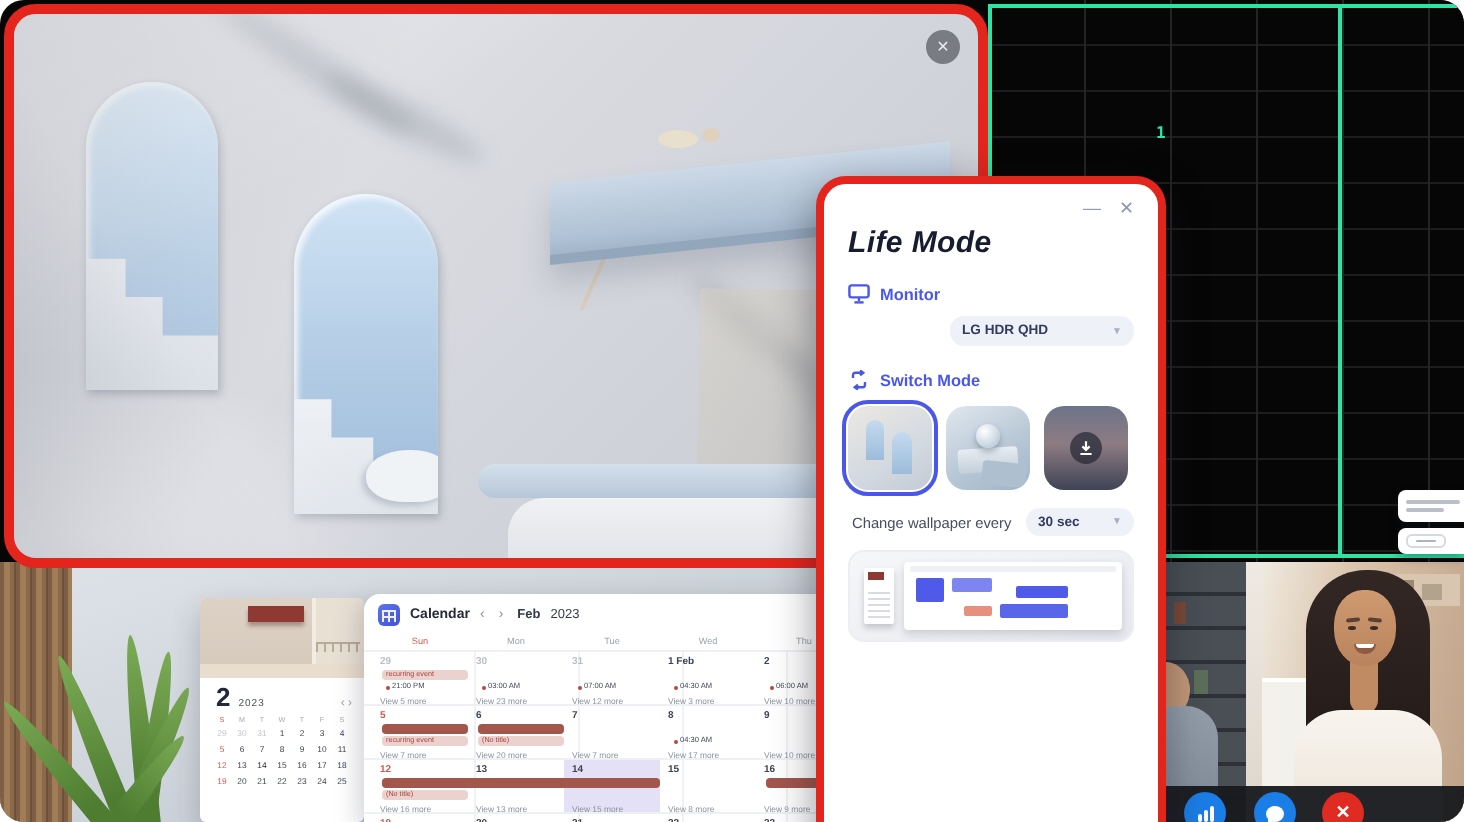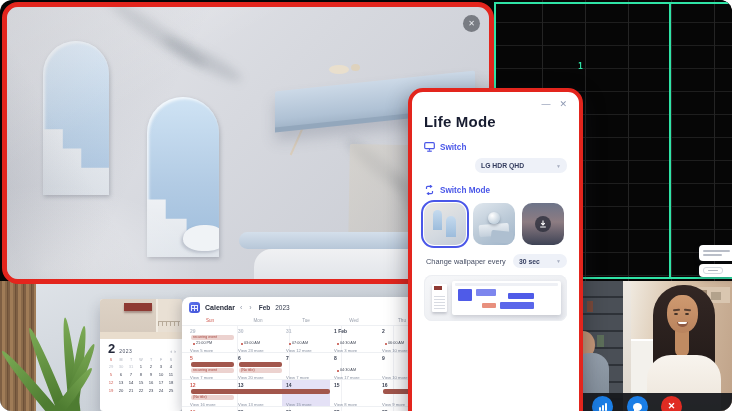--- a/index.html
+++ b/index.html
@@ -102,21 +102,21 @@
   .cal-bar.pink{background:#ecd2cf;color:#a4423a;}
   .cal-bullet{position:absolute;top:0;height:5px;font-size:3.8px;color:#454b59;line-height:5px;display:flex;align-items:center;gap:1px;}
   .cal-bullet i{width:2px;height:2px;border-radius:50%;background:#c0443a;display:inline-block;}
   .cal-more{position:relative;display:grid;grid-template-columns:repeat(7,48px);z-index:1;margin-top:1px;}
   .cal-more span{font-size:4.2px;color:#8a93a3;padding-left:4px;cursor:pointer;}
 
   
   .panel{position:absolute;left:408px;top:88px;width:175px;height:340px;background:#fff;border:4px solid #e3251d;border-radius:15px;z-index:10;box-shadow:0 8px 22px rgba(20,20,30,.45);padding:8px 12px 10px 12px;}
   .pn-controls{display:flex;justify-content:flex-end;gap:9px;color:#8e99b3;font-size:9px;line-height:9px;}
   .pn-controls span{cursor:pointer;}
-  .pn-title{font-size:15px;font-weight:700;color:#171c30;margin-top:4px;letter-spacing:.2px;}
+  .pn-title{font-size:15px;font-weight:700;color:#171c30;margin-top:4px;letter-spacing:.2px;font-style:italic;}
   .pn-sub{font-size:7.3px;color:#99a0b0;margin-top:3px;}
   .sect{display:flex;align-items:center;gap:5px;margin-top:12px;}
   .sect svg{flex:0 0 auto;}
   .sect-label{font-size:8.2px;font-weight:700;color:#4a57e8;}
   .sect .chev-end{margin-left:auto;color:#8f9ab5;font-size:7px;cursor:pointer;}
   .dd-row{display:flex;justify-content:flex-end;margin-top:6px;}
   .dd-row.between{justify-content:space-between;align-items:center;}
   .row-label{font-size:7.4px;color:#454d63;padding-left:9px;}
   .dropdown{display:flex;align-items:center;justify-content:space-between;background:#eef1f8;border-radius:7px;height:15px;padding:0 6px;cursor:pointer;}
   .dropdown .val{font-size:6.8px;font-weight:700;color:#333c5e;}
@@ -433,21 +433,21 @@
       <span>✕</span>
     </div>
     <div class="pn-title">Life Mode</div>
 
     <div class="sect">
       <svg width="11" height="10" viewBox="0 0 11 10">
           <rect x="0.7" y="0.7" width="9.6" height="6" rx="1.2" fill="none" stroke="#4a57e8" stroke-width="1.2"></rect>
           <line x1="5.5" y1="7" x2="5.5" y2="8.6" stroke="#4a57e8" stroke-width="1.2"></line>
           <line x1="3.2" y1="9.2" x2="7.8" y2="9.2" stroke="#4a57e8" stroke-width="1.2"></line>
         </svg>
-      <span class="sect-label">Switch</span>
+      <span class="sect-label">Monitor</span>
     </div>
     <div class="dd-row">
       <div class="dropdown dd-lg">
         <span class="val">LG HDR QHD</span>
         <span class="chev">▼</span>
       </div>
     </div>
 
     <div class="sect">
       <svg width="11" height="10" viewBox="0 0 11 10">

